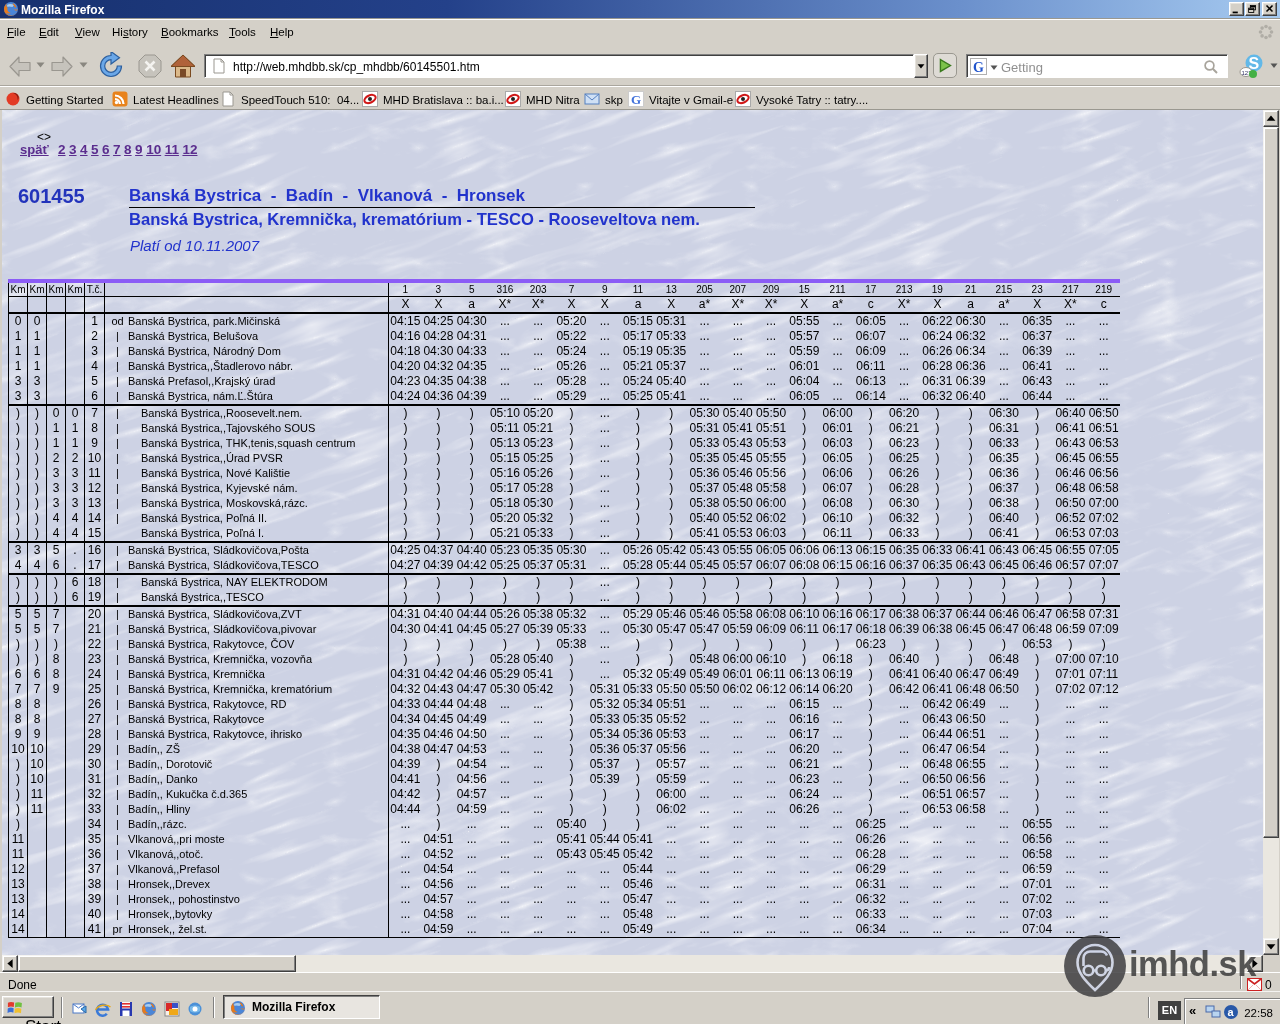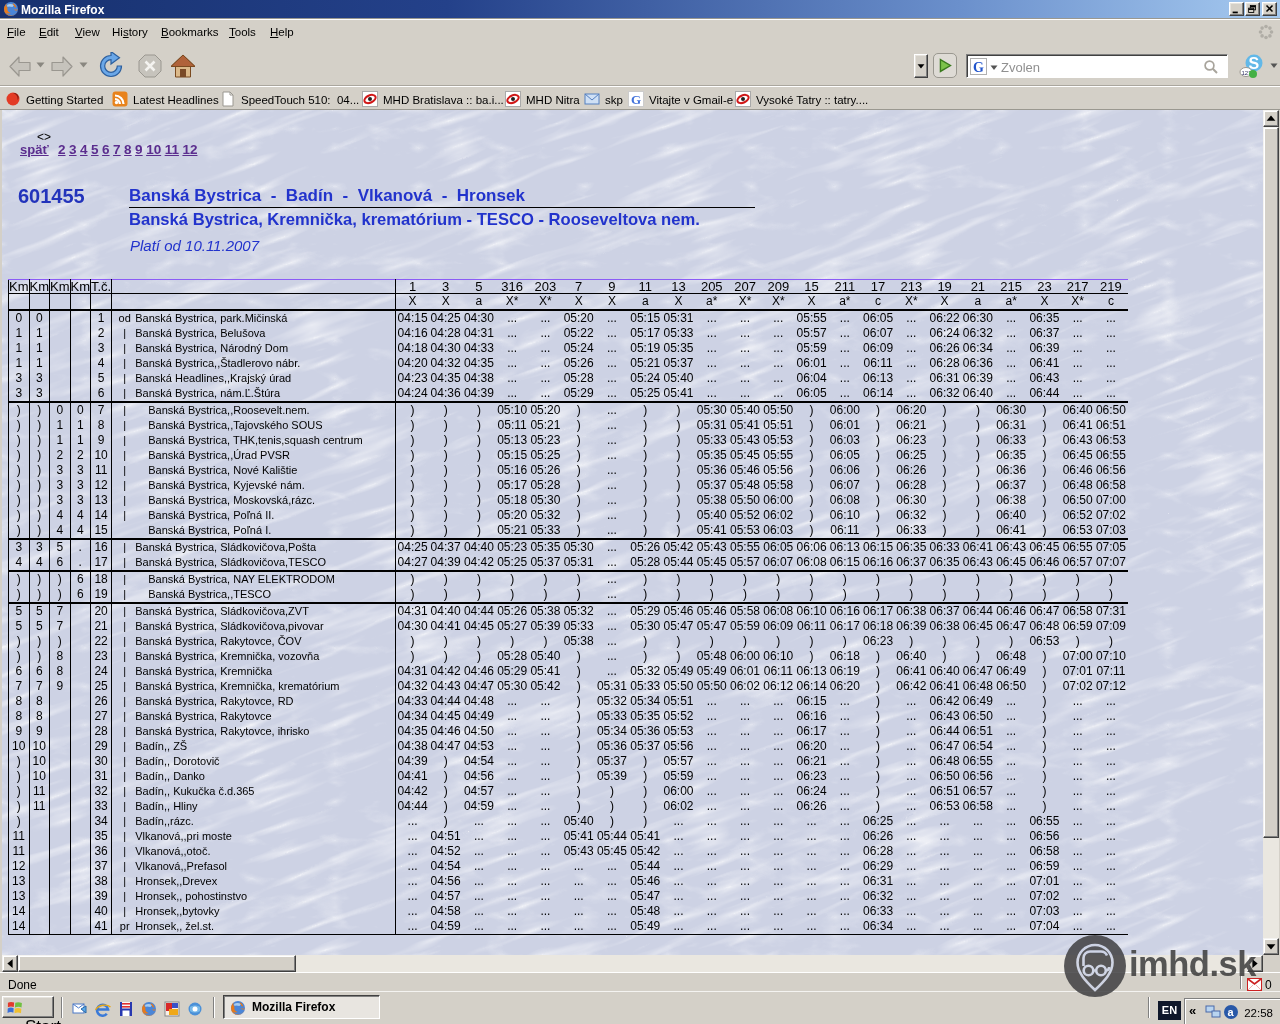--- a/index.html
+++ b/index.html
@@ -54,42 +54,42 @@
 #taskbar{position:absolute;left:0;top:991px;width:1280px;height:33px;background:#d4d0c8;border-top:1px solid #f4f3f1}
 #startbtn{position:absolute;left:2px;top:4px;width:52px;height:22px;background:#d4d0c8;
  border:1px solid;border-color:#fff #404040 #404040 #fff;box-shadow:inset -1px -1px 0 #808080,inset 1px 1px 0 #e6e3dd}
 #startbtn span{position:absolute;left:22px;top:20px;font-weight:normal;font-size:17px}
 #taskbtn{position:absolute;left:223px;top:3px;width:157px;height:24px;background:#e8e5e0;
  border:1px solid;border-color:#404040 #fff #fff #404040;box-shadow:inset 1px 1px 0 #808080}
 #taskbtn span{position:absolute;left:28px;top:4px;font-weight:bold;font-size:12px}
 .qsep{position:absolute;top:5px;width:2px;height:21px;border-left:1px solid #808080;border-right:1px solid #fff}
 #tray{position:absolute;left:1184px;top:6px;width:96px;height:27px;border-top:1px solid #808080;border-left:1px solid #808080;box-shadow:1px 1px 0 #fff inset}
 #clock{position:absolute;right:7px;top:8px;font-size:11.5px}
-#enbox{position:absolute;left:1158px;top:9px;width:23px;height:19px;background:#0f172a;color:#fff;font-size:11px;font-weight:bold;text-align:center;line-height:19px}
+#enbox{position:absolute;left:1158px;top:9px;width:23px;height:19px;background:#404040;color:#fff;font-size:11px;font-weight:bold;text-align:center;line-height:19px}
 
 #content{position:absolute;left:-2px;top:0;width:1263px;height:845px;font-family:"Liberation Sans",sans-serif}
 #marble{position:absolute;left:0;top:0}
 a.vlink{color:#5b2d8e;text-decoration:underline;font-weight:bold}
 #pagenums{position:absolute;left:58px;top:32px;font-size:13.5px}
 #pagenums a{margin-right:3.5px}
 #spat{position:absolute;left:20px;top:32px;font-size:13px}
 #diam{position:absolute;left:37px;top:20px;font-size:12px;color:#000}
 #num6{position:absolute;left:18px;top:75px;font-size:20px;font-weight:bold;color:#2233bb}
 #h1a{position:absolute;left:129px;top:77px;width:626px;font-size:17px;line-height:17px;font-weight:bold;color:#2233cc;border-bottom:1px solid #000;padding-bottom:2.5px}
 #h1b{position:absolute;left:129px;top:99.5px;font-size:16.6px;font-weight:bold;color:#2233cc}
 #plati{position:absolute;left:130px;top:127px;font-size:15px;font-weight:normal;font-style:italic;color:#2233cc}
 #prep{position:absolute;left:10px;top:154px;font-size:11.5px;letter-spacing:-0.25px;color:#000}
 
 #tt{position:absolute;left:8px;top:169px;border-collapse:collapse;table-layout:fixed;
  font-family:"Liberation Sans",sans-serif;font-size:12px;color:#000}
 #tt td{padding:0;height:15px;line-height:15px;overflow:hidden;white-space:nowrap}
 #tt td.k{border-left:1px solid #000;border-right:1px solid #000;text-align:center}
 #tt td.n{border-right:1px solid #000;font-size:11px}
 #tt td.t{text-align:center}
-#tt tr.h1 td{height:13px;line-height:13px;border-top:1px solid #8b5cf6;border-bottom:1px solid #000;font-size:13px}
+#tt tr.h1 td{height:13px;line-height:13px;border-top:4px solid #8b5cf6;border-bottom:1px solid #000;font-size:10px}
 #tt tr.h2 td{height:16px;line-height:15px;border-bottom:2.5px solid #000}
 #tt tr.gb td{border-bottom:2.5px solid #000}
 #tt tr:last-child td{border-bottom:1px solid #000}
 #tt td.n .pf{display:inline-block;width:21px;text-align:center}
 #tt td.n .i1{padding-left:2px}
 #tt td.n .i2{padding-left:2px}
 #tt td.n .i2 .nm{padding-left:13px}
 #tt td.b{font-weight:normal}
 
 #wm{position:absolute;left:1060px;top:932px;opacity:.85}
@@ -159,39 +159,46 @@
       </svg>
 <svg style="position:absolute;left:136px;top:8px" width="28" height="28" viewBox="0 0 28 28">
 <path d="M9 3h10l6 6v10l-6 6H9l-6-6V9z" fill="#c6c3bc" stroke="#9a9790"></path>
 <path d="M9.5 9.5l9 9M18.5 9.5l-9 9" stroke="#f4f3f0" stroke-width="2.6"></path>
       </svg>
 <svg style="position:absolute;left:169px;top:8px" width="28" height="28" viewBox="0 0 28 28">
 <path d="M14 3L2 14.5h4.5V25h15V14.5H26z" fill="#dbb98a" stroke="#7a4a20"></path>
 <path d="M14 3L2 14.5h24z" fill="#b0623a" stroke="#7a4a20"></path>
 <rect x="11" y="17" width="6" height="8" fill="#7a4a28"></rect>
       </svg>
+      <div id="addrbar">
+        <svg class="fav" width="16" height="16">
+          <path d="M3 1h7l3 3v11H3z" fill="#fff" stroke="#9a9790"></path>
+          <path d="M10 1v3h3" fill="none" stroke="#9a9790"></path>
+        </svg>
+<span class="url">http://web.mhdbb.sk/cp_mhdbb/60145501.htm</span>
+      </div>
 <div id="addrdrop">
         <svg class="arr" viewBox="0 0 14 24">
           <path d="M3 10h8l-4 5z" fill="#000"></path>
         </svg>
       </div>
       <div id="gobtn">
         <svg class="arr" viewBox="0 0 24 24">
           <path d="M7 5.5l11 6.5-11 6.5z" fill="#7cc24a" stroke="#3a7a1e" stroke-width="1.5"></path>
         </svg>
       </div>
       <div id="searchbox">
 <svg style="position:absolute;left:3px;top:3px" width="17" height="17" viewBox="0 0 17 17">
           <rect x="0.5" y="0.5" width="16" height="16" fill="#fff" stroke="#b0b0b0"></rect>
           <text x="3" y="13.5" font-size="14" font-weight="bold" fill="#2255cc" font-family="Liberation Serif">G</text>
         </svg>
 <svg style="position:absolute;left:23px;top:10px" width="8" height="6">
           <path d="M0.5 0.5h7l-3.5 4.5z" fill="#555"></path>
         </svg>
-<span class="ph">Zvolen</span>
+<span class="ph">Getting</span>
 <svg style="position:absolute;right:8px;top:4px" width="16" height="16" viewBox="0 0 16 16">
           <circle cx="6.5" cy="6.5" r="4.4" fill="none" stroke="#a8a49c" stroke-width="1.7"></circle>
           <path d="M9.8 9.8L14 14" stroke="#a8a49c" stroke-width="2"></path>
         </svg>
       </div>
       <svg style="position:absolute;left:1238px;top:9px" width="28" height="26" viewBox="0 0 28 26">
 <circle cx="16" cy="10" r="8.5" fill="#62b8e8"></circle>
 <text x="10.5" y="16" font-size="16" font-weight="bold" fill="#fff">S</text>
 <ellipse cx="8" cy="19" rx="6" ry="4.5" fill="#fff" stroke="#9a9790"></ellipse>
 <text x="3.5" y="21.5" font-size="6" fill="#336">123</text>
@@ -477,21 +484,21 @@
               <td class="t">06:41</td>
               <td class="t">...</td>
               <td class="t">...</td>
             </tr>
 <tr class="">
               <td class="k">3</td>
               <td class="k">3</td>
               <td class="k"></td>
               <td class="k"></td>
               <td class="k">5</td>
-              <td class="n "><span class="i1"><span class="pf">|</span><span class="nm">Banská Headlines,,Krajský úrad</span></span></td>
+              <td class="n "><span class="i1"><span class="pf">|</span><span class="nm">Banská Prefasol,,Krajský úrad</span></span></td>
               <td class="t">04:23</td>
               <td class="t">04:35</td>
               <td class="t">04:38</td>
               <td class="t">...</td>
               <td class="t">...</td>
               <td class="t">05:28</td>
               <td class="t">...</td>
               <td class="t">05:24</td>
               <td class="t">05:40</td>
               <td class="t">...</td>

